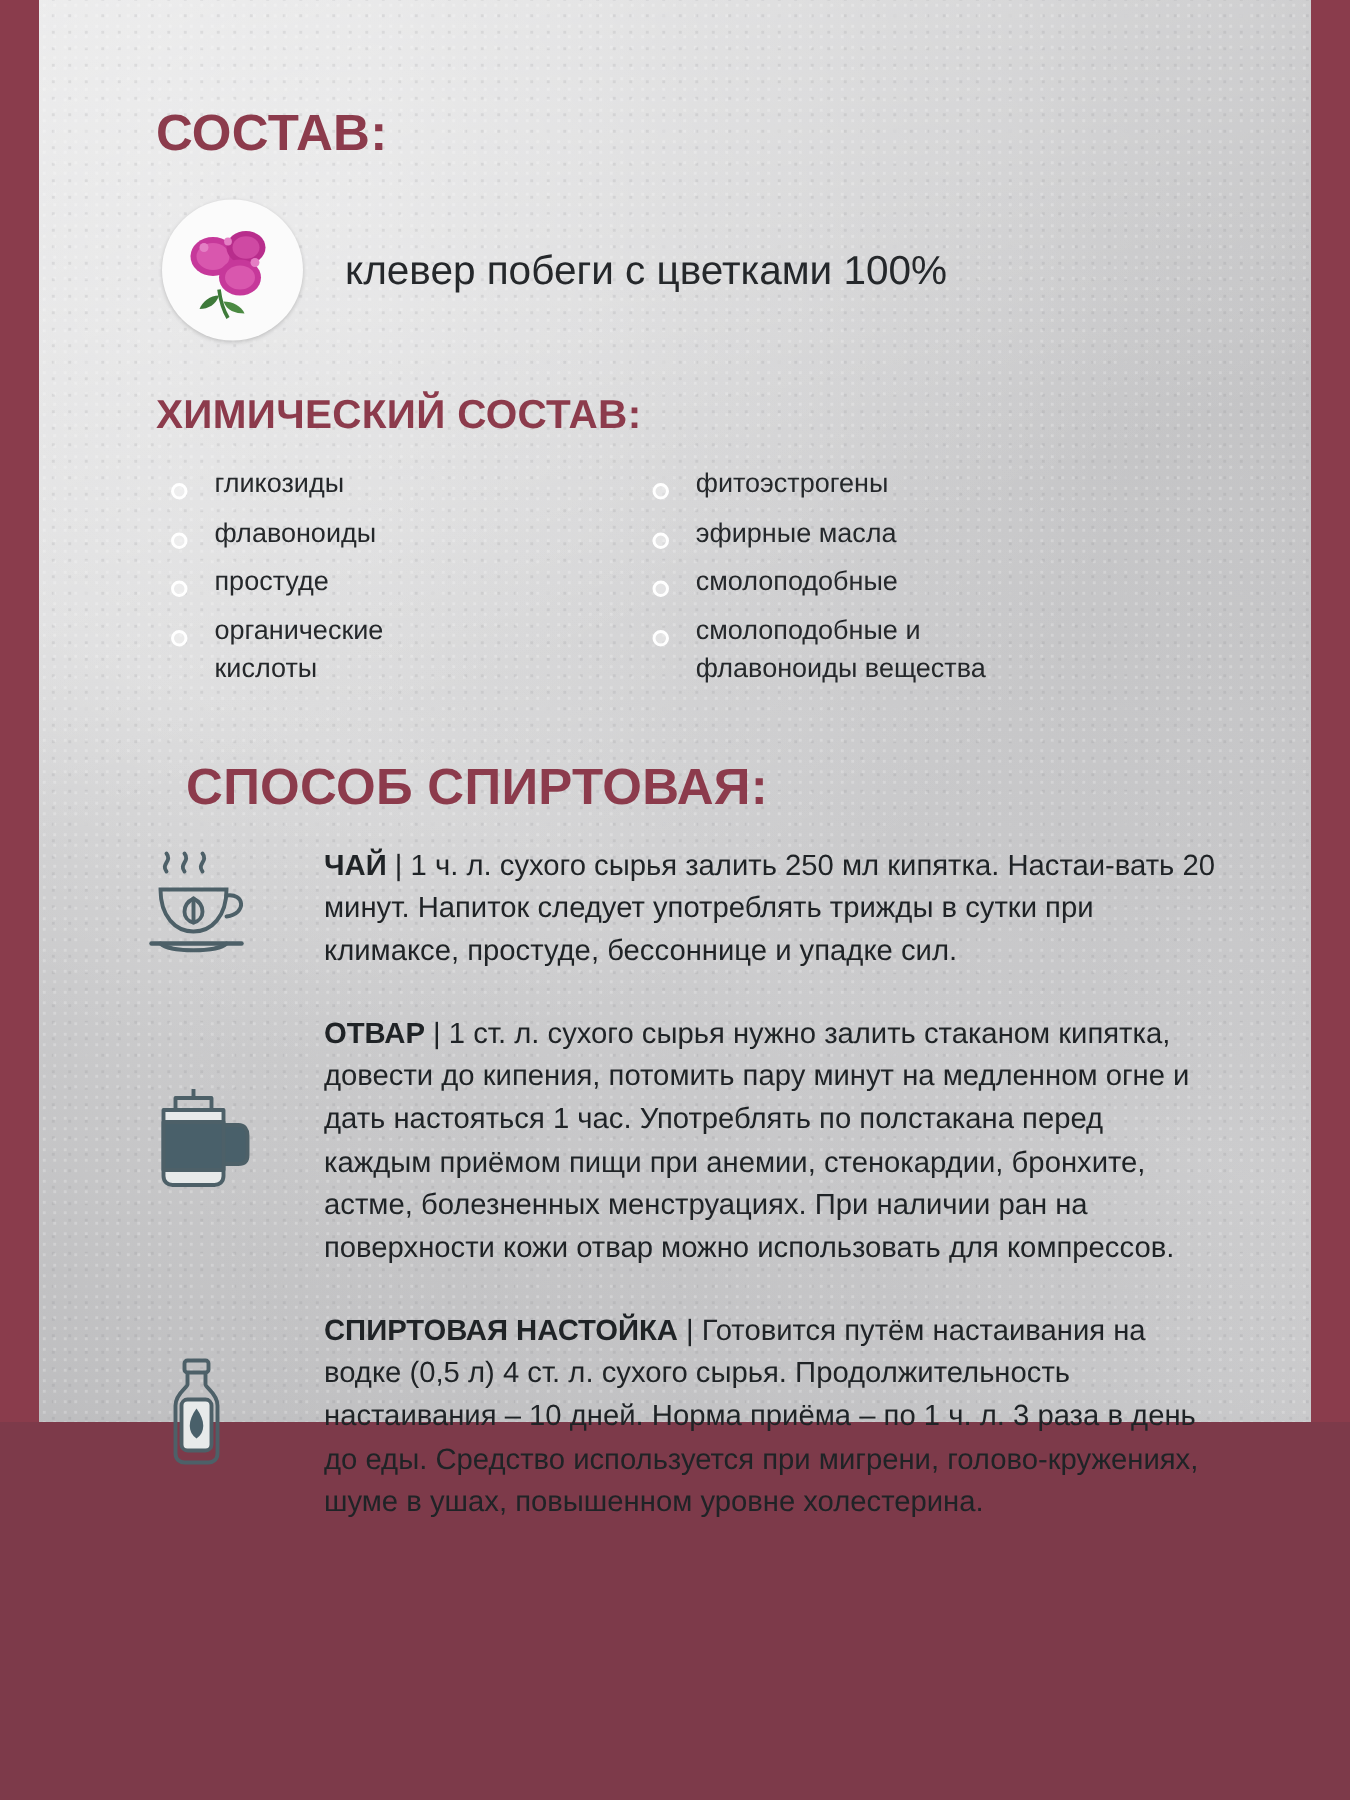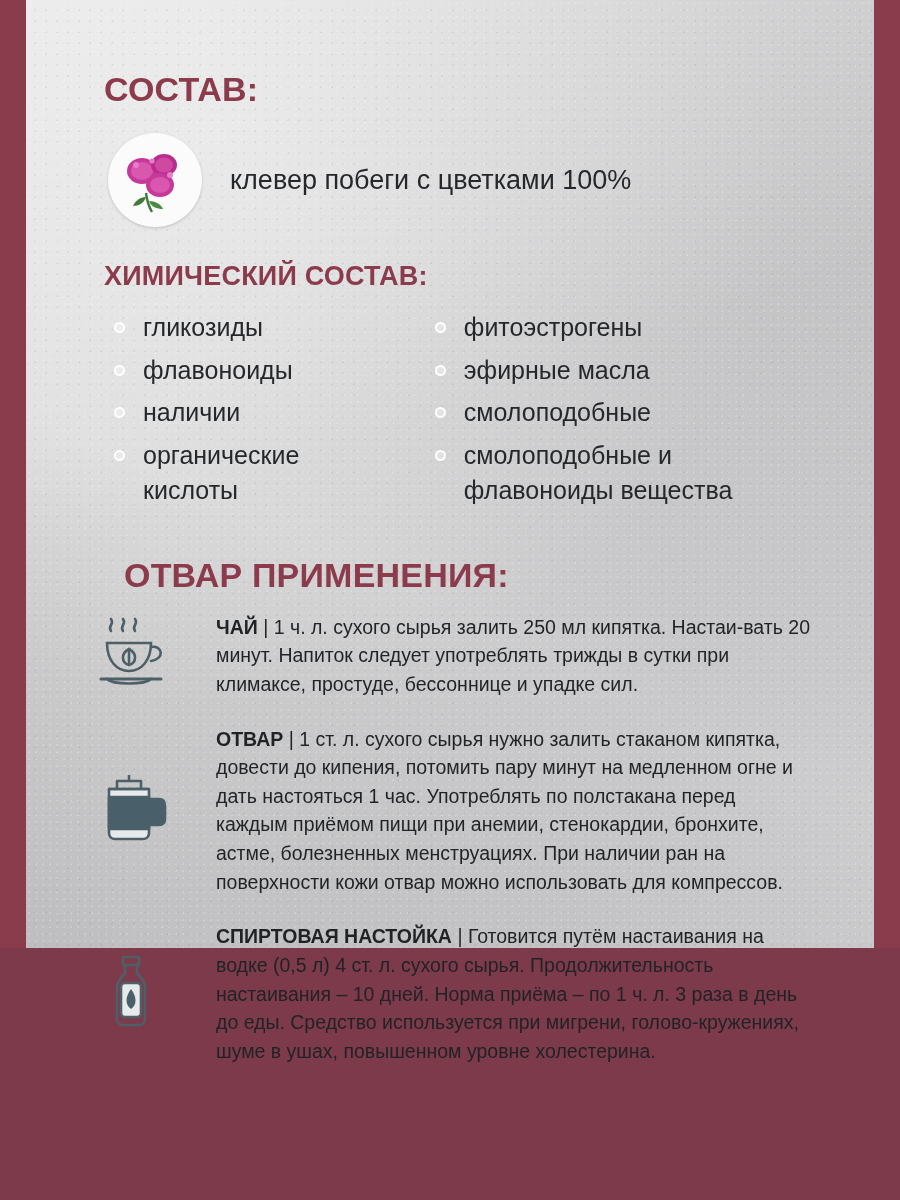--- a/index.html
+++ b/index.html
@@ -71,21 +71,21 @@
 
   
   .chem-cols {
     display: flex;
     margin: 18px 0 0 36px;
   }
   .chem-col { width: 348px; }
   .chem-col.right { width: 420px; }
   .chem-item {
     display: flex; align-items: flex-start;
-    font-size: 25px; color: #25282b;
+    font-size: 18px; color: #25282b;
     line-height: 1.42;
     margin-bottom: 7px;
   }
   .bullet {
     width: 11px; height: 11px; border-radius: 50%;
     border: 2px solid #ffffff;
     background: rgba(255,255,255,0.35);
     margin: 12px 18px 0 0;
     flex: 0 0 auto;
   }
@@ -156,21 +156,21 @@
         <div class="chem-item">
           <span class="bullet"></span>
           <span class="txt">гликозиды</span>
         </div>
         <div class="chem-item">
           <span class="bullet"></span>
           <span class="txt">флавоноиды</span>
         </div>
         <div class="chem-item">
           <span class="bullet"></span>
-          <span class="txt">наличии</span>
+          <span class="txt">простуде</span>
         </div>
         <div class="chem-item">
           <span class="bullet"></span>
           <span class="txt">органические
 кислоты</span>
         </div>
       </div>
       <div class="chem-col right">
         <div class="chem-item">
           <span class="bullet"></span>
@@ -185,21 +185,21 @@
           <span class="txt">смолоподобные</span>
         </div>
         <div class="chem-item">
           <span class="bullet"></span>
           <span class="txt">смолоподобные и
 флавоноиды вещества</span>
         </div>
       </div>
     </div>
 
-    <h2 class="section-title" id="title-usage">ОТВАР ПРИМЕНЕНИЯ:</h2>
+    <h2 class="section-title" id="title-usage">СПОСОБ СПИРТОВАЯ:</h2>
 
     <div class="usage">
 
       <div class="usage-row">
         <div class="usage-icon">
           <svg width="86" height="86" viewBox="0 0 86 86" aria-hidden="true">
             <g fill="none" stroke="#4d6068" stroke-width="2.6" stroke-linecap="round">
               <path d="M18 18 C14 13 22 11 18 6"></path>
               <path d="M30 18 C26 13 34 11 30 6"></path>
               <path d="M42 18 C38 13 46 11 42 6"></path>

